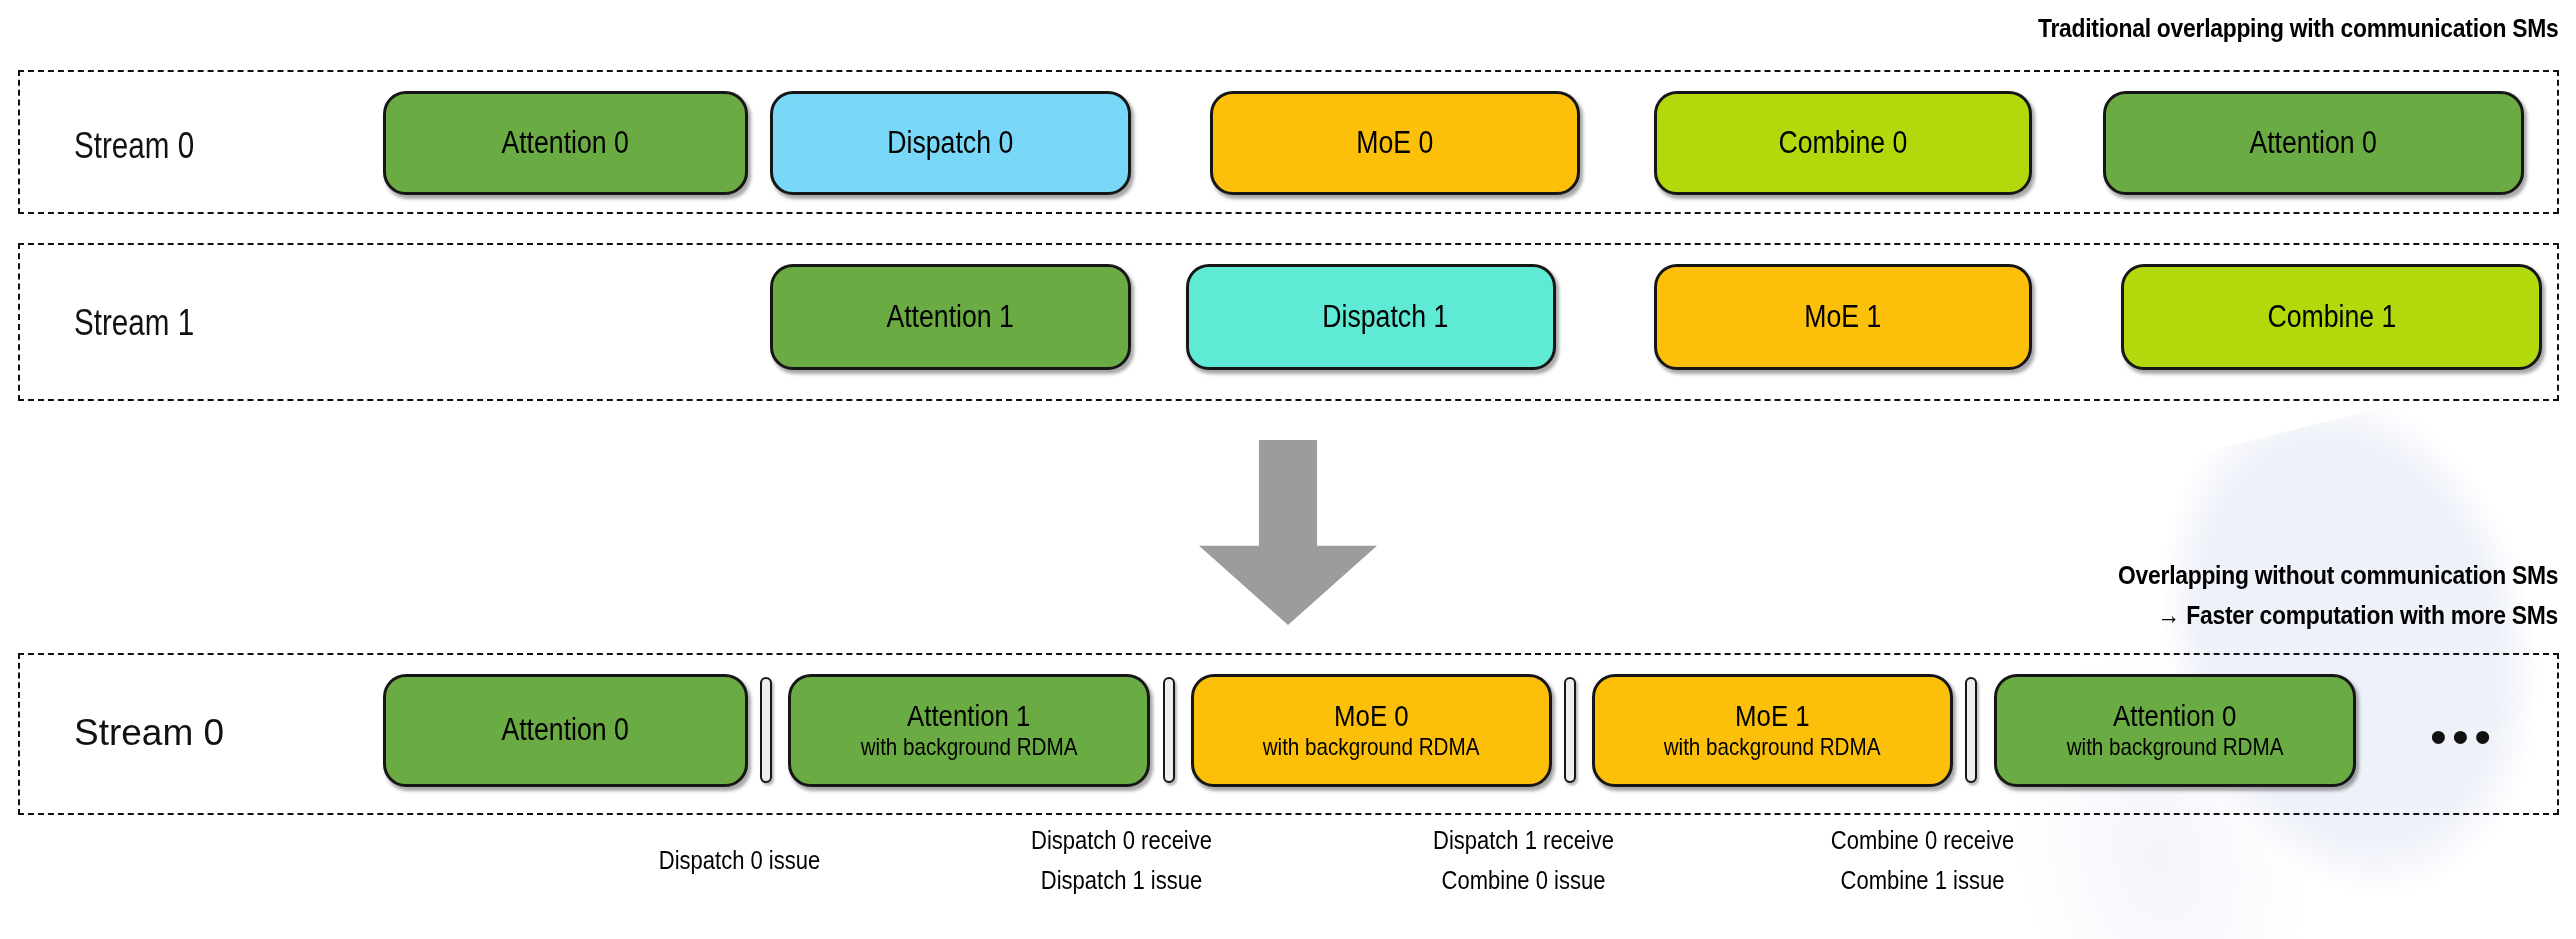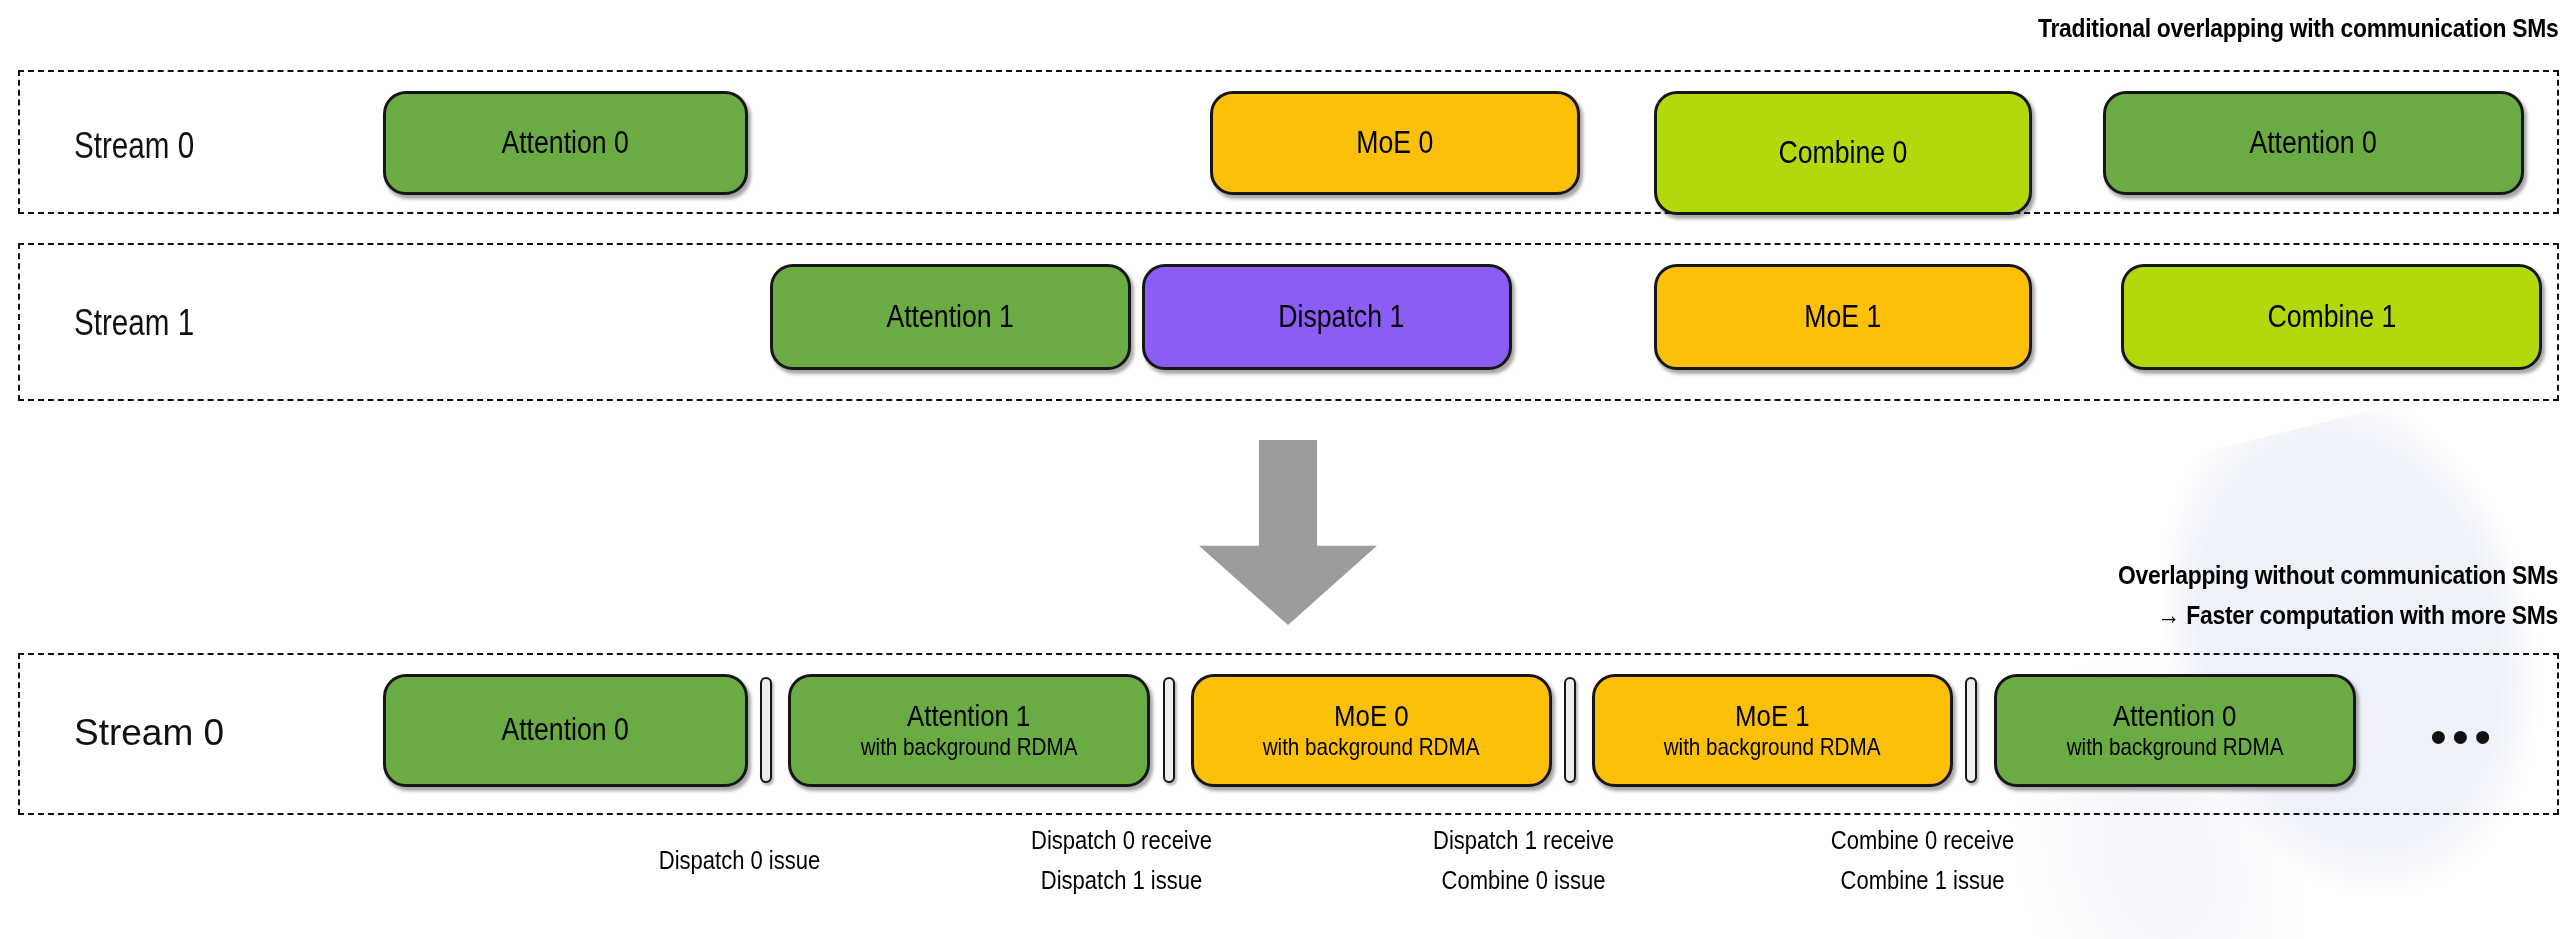--- a/index.html
+++ b/index.html
@@ -107,37 +107,40 @@
 <div class="stage">
 
   <div class="caption" style="right:17.6px;top:12.3px;">Traditional overlapping with communication SMs</div>
 
   <div class="lane" style="left:17.6px;top:70px;width:2541px;height:144px;"></div>
   <div class="lane-label cond" style="left:74px;top:127px;">Stream 0</div>
 
   <div class="blk one" style="left:383px;top:91px;width:365px;height:104px;background:#6AAB44;">
     <div class="t1">Attention 0</div>
   </div>
+  <div class="blk one" style="left:770px;top:91px;width:361px;height:104px;background:#79D7F7;">
+    <div class="t1">Dispatch 0</div>
+  </div>
   <div class="blk one" style="left:1210px;top:91px;width:370px;height:104px;background:#FCC00A;">
     <div class="t1">MoE 0</div>
   </div>
-  <div class="blk one" style="left:1654px;top:91px;width:378px;height:124px;background:#B2D90B;">
+  <div class="blk one" style="left:1654px;top:91px;width:378px;height:104px;background:#B2D90B;">
     <div class="t1">Combine 0</div>
   </div>
   <div class="blk one" style="left:2103px;top:91px;width:421px;height:104px;background:#6AAB44;">
     <div class="t1">Attention 0</div>
   </div>
 
   <div class="lane" style="left:17.6px;top:243px;width:2541px;height:158px;"></div>
   <div class="lane-label cond" style="left:74px;top:304px;">Stream 1</div>
 
   <div class="blk one" style="left:770px;top:264px;width:361px;height:106px;background:#6AAB44;">
     <div class="t1">Attention 1</div>
   </div>
-  <div class="blk one" style="left:1142px;top:264px;width:370px;height:106px;background:#8b5cf6;padding-left:28px;">
+  <div class="blk one" style="left:1186px;top:264px;width:370px;height:106px;background:#5eead4;padding-left:28px;">
     <div class="t1">Dispatch 1</div>
   </div>
   <div class="blk one" style="left:1654px;top:264px;width:378px;height:106px;background:#FCC00A;">
     <div class="t1">MoE 1</div>
   </div>
   <div class="blk one" style="left:2103px;top:264px;width:421px;height:106px;background:#B2D90B;margin-left:18px;">
     <div class="t1">Combine 1</div>
   </div>
 
   <div class="arrow" style="left:1199px;top:440px;width:178px;height:185px;">

